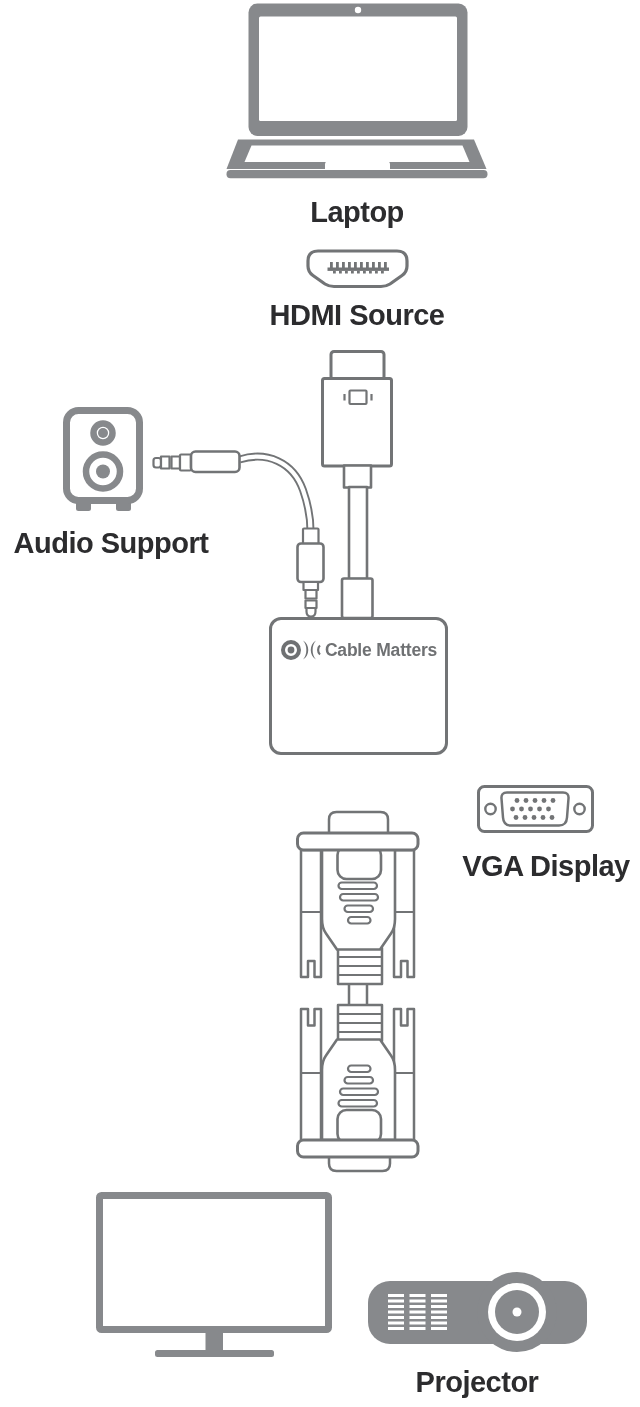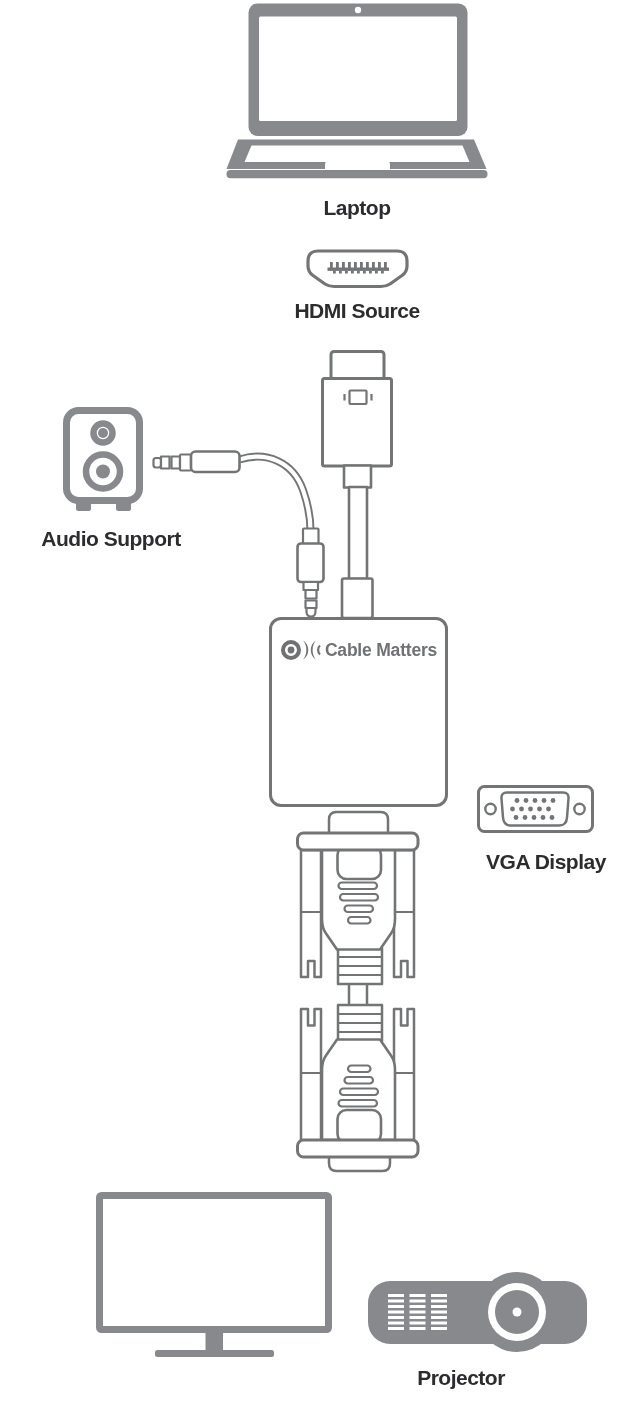--- a/index.html
+++ b/index.html
@@ -9,29 +9,29 @@
     background:#ffffff;
     overflow:hidden;
     font-family:"Liberation Sans", sans-serif;
   }
   .abs { position:absolute; }
   .label {
     position:absolute;
     width:300px;
     text-align:center;
     font-weight:700;
-    font-size:21px;
+    font-size:29px;
     letter-spacing:-0.5px;
     color:#2c2c2e;
     white-space:nowrap;
   }
   #adapter-body {
     position:absolute;
     left:269px; top:617px;
-    width:179px; height:190px;
+    width:179px; height:138px;
     box-sizing:border-box;
     border:3px solid #727476;
     border-radius:12px;
     background:#ffffff;
   }
   #adapter-logo {
     display:flex;
     justify-content:center;
     align-items:center;
     margin-top:16px;
@@ -231,15 +231,15 @@
         <rect x="409.5" y="1316" width="16" height="3"></rect>
         <rect x="431" y="1316" width="16" height="3"></rect>
       <rect x="388" y="1321.5" width="16" height="3"></rect>
         <rect x="409.5" y="1321.5" width="16" height="3"></rect>
         <rect x="431" y="1321.5" width="16" height="3"></rect>
       <rect x="388" y="1327" width="16" height="3"></rect>
         <rect x="409.5" y="1327" width="16" height="3"></rect>
         <rect x="431" y="1327" width="16" height="3"></rect>
     </g>
   </svg>
-  <div class="label" style="left:311px; top:1366px;">Projector</div>
+  <div class="label" style="left:327px; top:1366px;">Projector</div>
 
 </div>
 
 </body></html>

